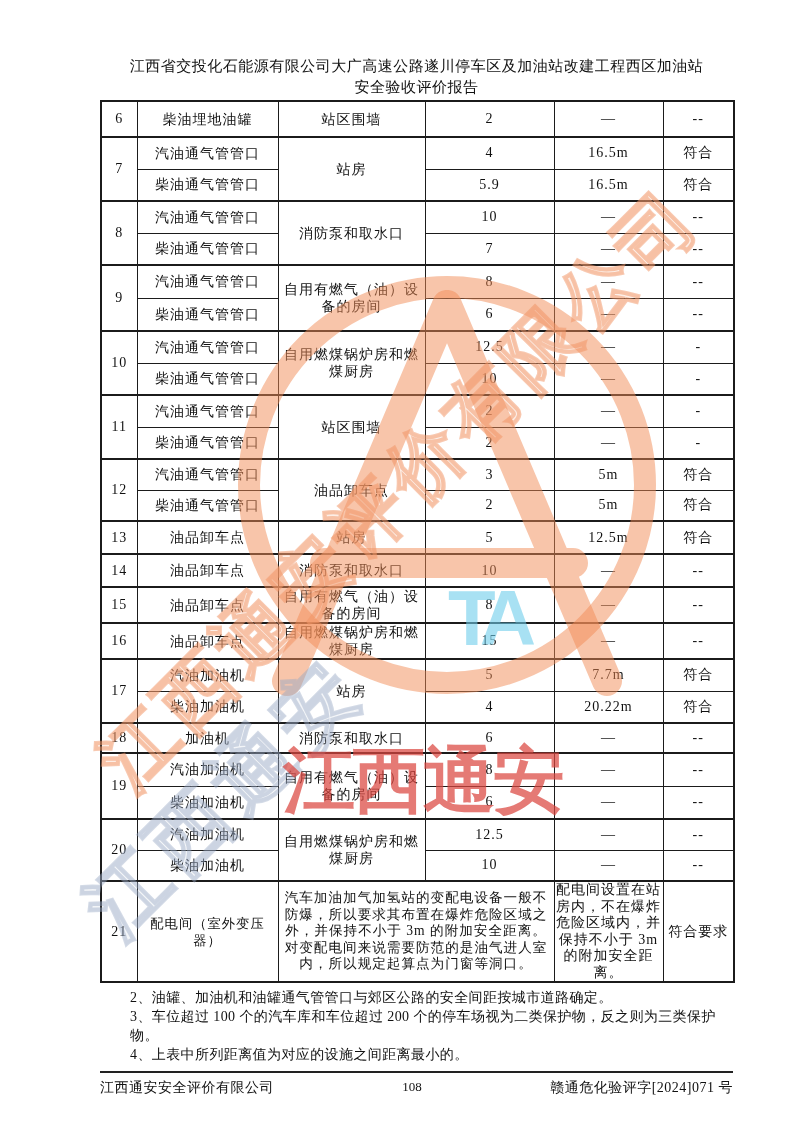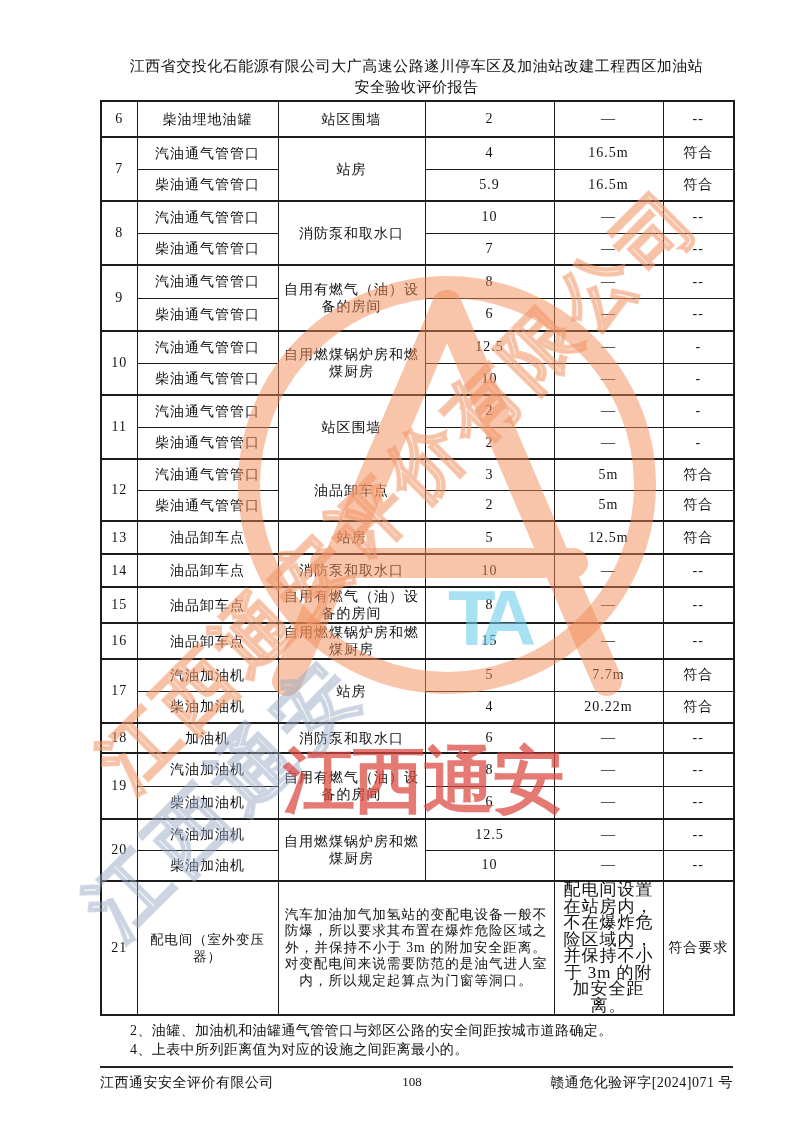--- a/index.html
+++ b/index.html
@@ -42,21 +42,21 @@
     padding:2px 3px;
     letter-spacing:0;
     font-size:13.6px;
   }
   td.measure-cell{
     text-align:justify;
     text-align-last:center;
     line-height:16.5px;
     padding:2px 3px;
     letter-spacing:0;
-    font-size:17px;
+    font-size:14px;
   }
   td.result-cell{font-size:14px;letter-spacing:0;}
   td.item21{letter-spacing:0;font-size:13.3px;}
   
   .notes{margin-top:5px;font-size:14px;line-height:19px;letter-spacing:0.4px;}
   .note{margin-left:30px;}
   .note-first{margin-left:8px;}
   
   .footer-rule{border-top:2px solid #222;margin-top:7px;}
   .footer{
@@ -301,20 +301,21 @@
             <td class="item-cell item21">配电间（室外变压器）</td>
             <td class="analysis-cell" colspan="2">汽车加油加气加氢站的变配电设备一般不防爆，所以要求其布置在爆炸危险区域之外，并保持不小于 3m 的附加安全距离。对变配电间来说需要防范的是油气进人室内，所以规定起算点为门窗等洞口。</td>
             <td class="measure-cell">配电间设置在站房内，不在爆炸危险区域内，并保持不小于 3m 的附加安全距离。</td>
             <td class="result-cell">符合要求</td>
           </tr>
         </tbody>
     </table>
 
     <div class="notes">
       <div class="note">2、油罐、加油机和油罐通气管管口与郊区公路的安全间距按城市道路确定。</div>
+      <div class="note">3、车位超过 100 个的汽车库和车位超过 200 个的停车场视为二类保护物，反之则为三类保护物。</div>
       <div class="note">4、上表中所列距离值为对应的设施之间距离最小的。</div>
     </div>
 
     <div class="footer-rule"></div>
     <div class="footer">
       <span>江西通安安全评价有限公司</span>
       <span class="pageno">108</span>
       <span>赣通危化验评字[2024]071 号</span>
     </div>
   </div>

